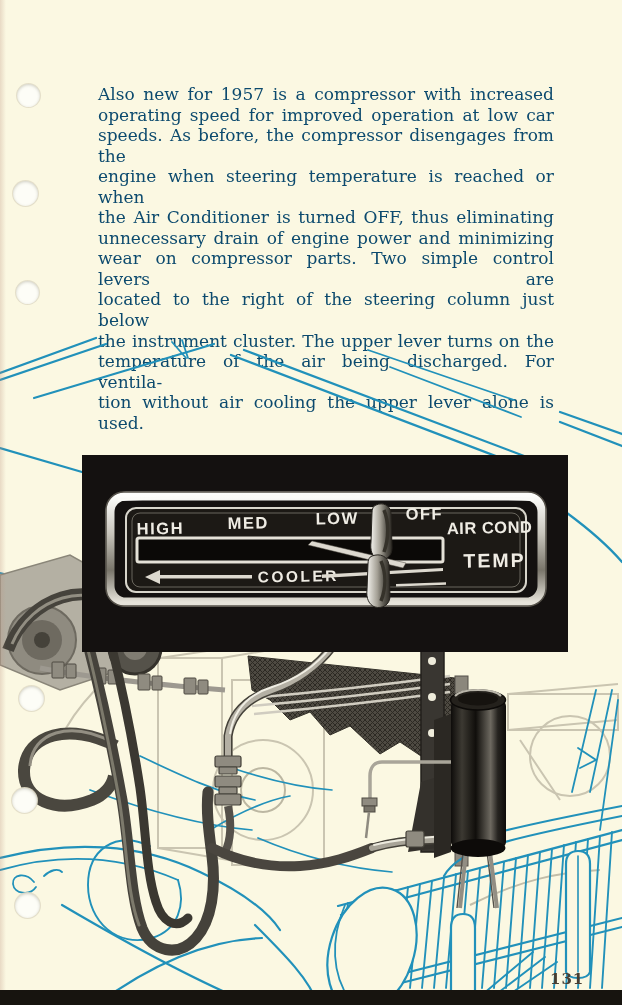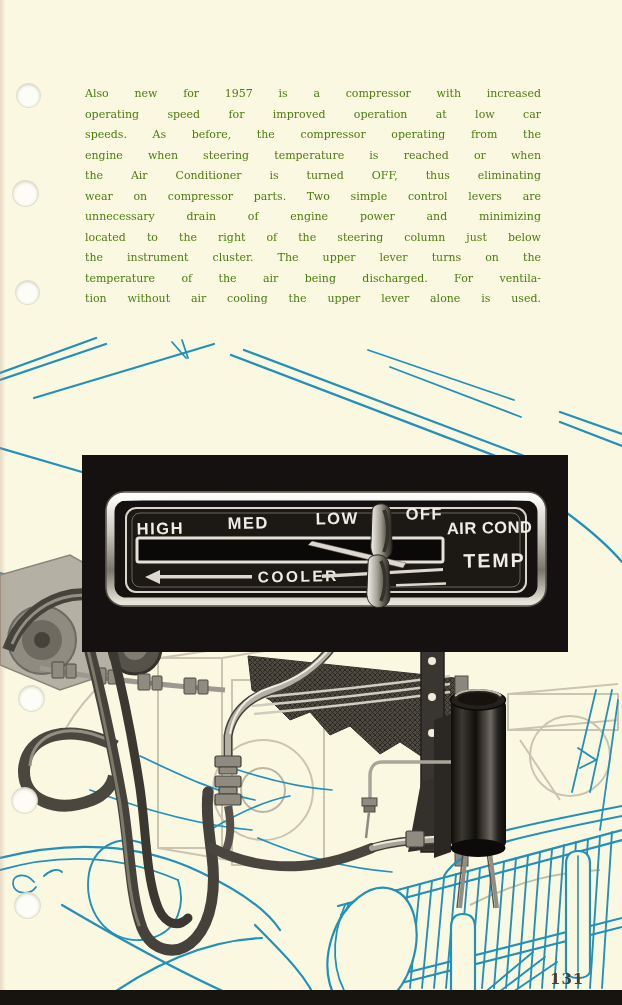--- a/index.html
+++ b/index.html
@@ -4,43 +4,43 @@
 <style>
   html,body{margin:0;padding:0;background:#888;}
   .page{
     position:relative;width:622px;height:1005px;overflow:hidden;
     background:#fbf8e2;
     font-family:"DejaVu Serif", serif;
   }
   .left-edge{position:absolute;left:0;top:0;width:6px;height:1005px;
     background:linear-gradient(90deg,rgba(188,148,128,.30),rgba(188,148,128,0));}
   .bottom-edge{position:absolute;left:0;top:990px;width:622px;height:15px;background:#17140f;}
-  .copy{position:absolute;left:85px;top:84px;width:456px;
-    font-size:11px;line-height:20.55px;color:#4d7c0f;}
+  .copy{position:absolute;left:98px;top:84px;width:456px;
+    font-size:17px;line-height:20.55px;color:#0c4a6e;}
   .copy .line{text-align:justify;text-align-last:justify;white-space:nowrap0;}
   .hole{position:absolute;border-radius:50%;background:#fdfdf7;
     box-shadow:inset 0 1px 3px rgba(110,105,85,.30), 0 0 0 1px rgba(225,220,198,.9);}
   .pagenum{position:absolute;left:550px;top:942px;font-size:15px;font-weight:bold;
     color:#473d31;letter-spacing:1px;margin-top:28px;}
   svg text{font-family:"Liberation Sans", sans-serif;}
   .art{position:absolute;left:0;top:0;}
 </style>
 </head>
 <body>
 
 <div class="page">
 
   <div class="copy">
     <div class="line">Also new for 1957 is a compressor with increased</div>
     <div class="line">operating speed for improved operation at low car</div>
-    <div class="line">speeds. As before, the compressor operating from the</div>
+    <div class="line">speeds. As before, the compressor disengages from the</div>
     <div class="line">engine when steering temperature is reached or when</div>
     <div class="line">the Air Conditioner is turned OFF, thus eliminating</div>
+    <div class="line">unnecessary drain of engine power and minimizing</div>
     <div class="line">wear on compressor parts. Two simple control levers are</div>
-    <div class="line">unnecessary drain of engine power and minimizing</div>
     <div class="line">located to the right of the steering column just below</div>
     <div class="line">the instrument cluster. The upper lever turns on the</div>
     <div class="line">temperature of the air being discharged. For ventila-</div>
     <div class="line">tion without air cooling the upper lever alone is used.</div>
   </div>
 
   <svg class="art" width="622" height="1005" viewBox="0 0 622 1005">
     <defs>
       <linearGradient id="bezelG" x1="0" y1="0" x2="0" y2="1">
         <stop offset="0" stop-color="#fdfdfb"></stop>

